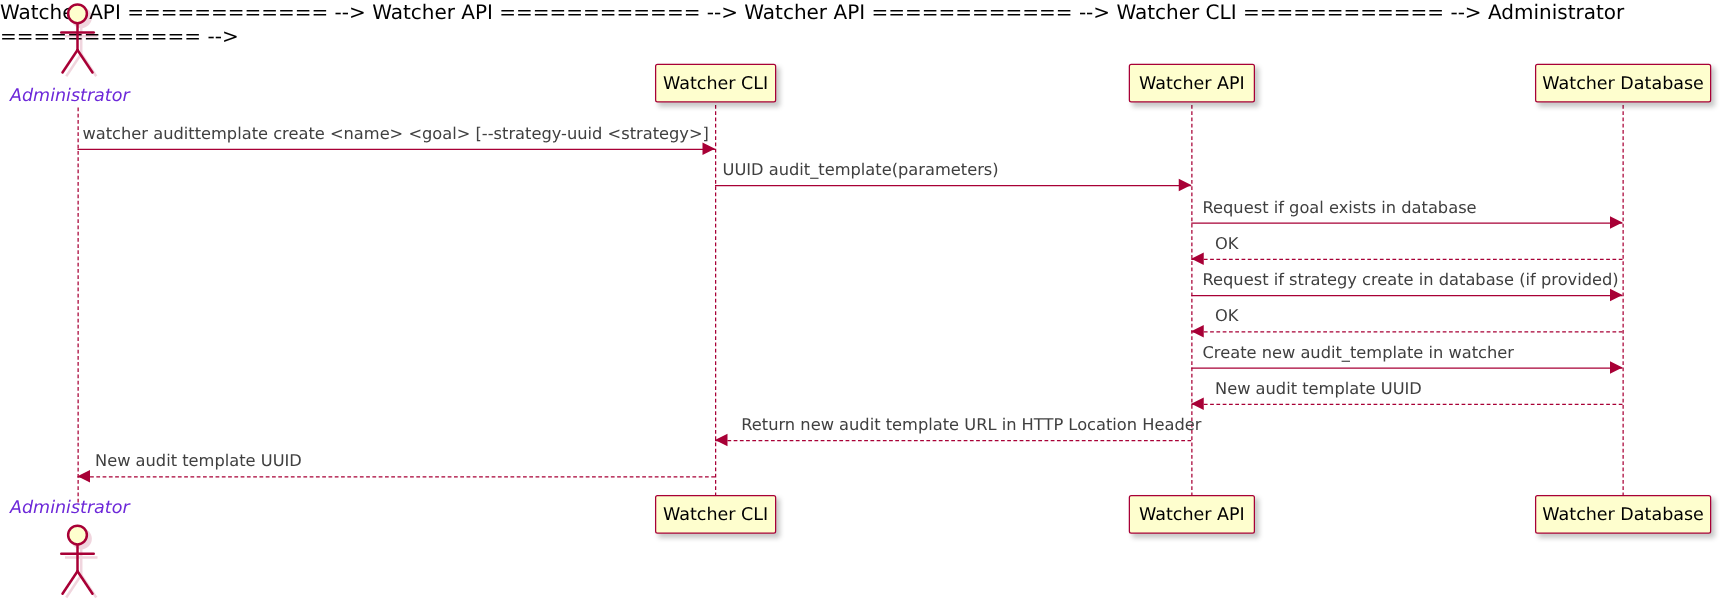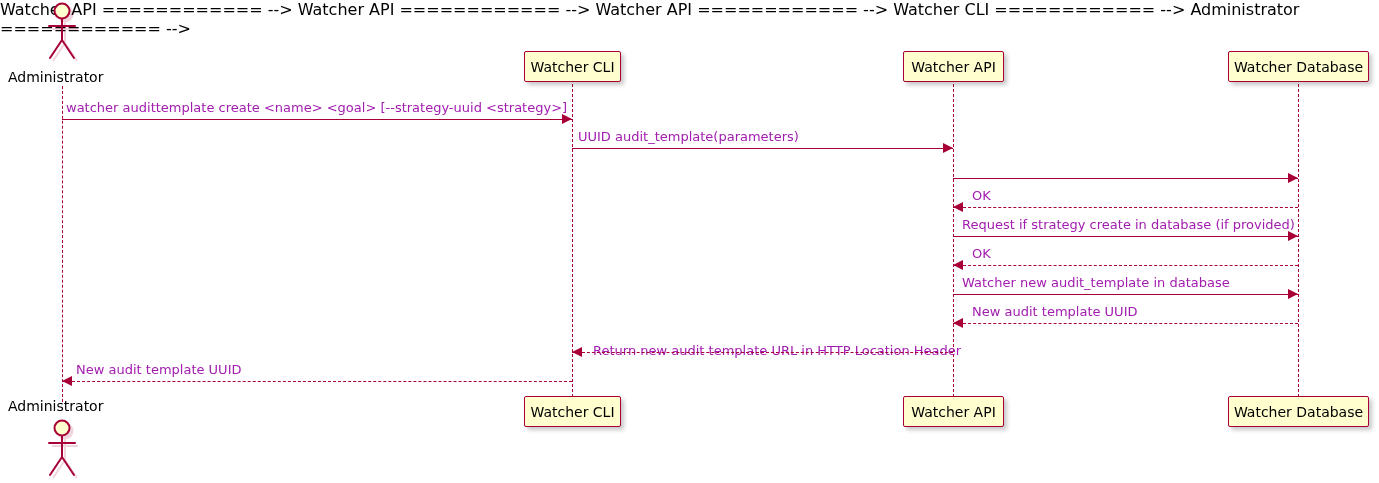--- a/index.html
+++ b/index.html
@@ -36,32 +36,33 @@
     line-height: 1;
     display: flex;
     align-items: center;
     justify-content: center;
     box-shadow: 3px 3px 4px rgba(0,0,0,0.22);
     white-space: nowrap;
   }
   .actor-label {
     position: absolute;
     font-size: 14px;
-    color: #000000;
+    color: #6d28d9;
     white-space: nowrap;
+    font-style: italic;
   }
   .actor-figure {
     position: absolute;
     width: 44px;
     height: 62px;
   }
   .msg-label {
     position: absolute;
     font-size: 13px;
-    color: #a21caf;
+    color: #404040;
     white-space: nowrap;
     line-height: 1;
   }
   .arrow-line {
     position: absolute;
     height: 0;
     border-top: 1.5px solid #A80036;
   }
   .arrow-line.dotted {
     border-top: 1.5px dashed #A80036;
@@ -122,50 +123,51 @@
   <div class="msg-label" style="left:66px; top:101px;">watcher audittemplate create &lt;name&gt; &lt;goal&gt; [--strategy-uuid &lt;strategy&gt;]</div>
   <div class="arrow-line" style="left:62px; top:119px; width:510px;"></div>
   <div class="arrow-head right" style="left:562px; top:114px;"></div>
 
   
   <div class="msg-label" style="left:578px; top:130px;">UUID audit_template(parameters)</div>
   <div class="arrow-line" style="left:572px; top:148px; width:381px;"></div>
   <div class="arrow-head right" style="left:943px; top:143px;"></div>
 
   
+  <div class="msg-label" style="left:962px; top:160px;">Request if goal exists in database</div>
   <div class="arrow-line" style="left:953px; top:178px; width:345px;"></div>
   <div class="arrow-head right" style="left:1288px; top:173px;"></div>
 
    Watcher API ============ --&gt;
   <div class="msg-label" style="left:972px; top:189px;">OK</div>
   <div class="arrow-line dotted" style="left:953px; top:207px; width:345px;"></div>
   <div class="arrow-head left" style="left:953px; top:202px;"></div>
 
   
   <div class="msg-label" style="left:962px; top:218px;">Request if strategy create in database (if provided)</div>
   <div class="arrow-line" style="left:953px; top:236px; width:345px;"></div>
   <div class="arrow-head right" style="left:1288px; top:231px;"></div>
 
    Watcher API ============ --&gt;
   <div class="msg-label" style="left:972px; top:247px;">OK</div>
   <div class="arrow-line dotted" style="left:953px; top:265px; width:345px;"></div>
   <div class="arrow-head left" style="left:953px; top:260px;"></div>
 
   
-  <div class="msg-label" style="left:962px; top:276px;">Watcher new audit_template in database</div>
+  <div class="msg-label" style="left:962px; top:276px;">Create new audit_template in watcher</div>
   <div class="arrow-line" style="left:953px; top:294px; width:345px;"></div>
   <div class="arrow-head right" style="left:1288px; top:289px;"></div>
 
    Watcher API ============ --&gt;
   <div class="msg-label" style="left:972px; top:305px;">New audit template UUID</div>
   <div class="arrow-line dotted" style="left:953px; top:323px; width:345px;"></div>
   <div class="arrow-head left" style="left:953px; top:318px;"></div>
 
    Watcher CLI ============ --&gt;
-  <div class="msg-label" style="left:593px; top:344px;text-align:right;">Return new audit template URL in HTTP Location Header</div>
+  <div class="msg-label" style="left:593px; top:334px;text-align:right;">Return new audit template URL in HTTP Location Header</div>
   <div class="arrow-line dotted" style="left:572px; top:352px; width:381px;"></div>
   <div class="arrow-head left" style="left:572px; top:347px;"></div>
 
    Administrator ============ --&gt;
   <div class="msg-label" style="left:76px; top:363px;">New audit template UUID</div>
   <div class="arrow-line dotted" style="left:62px; top:381px; width:510px;"></div>
   <div class="arrow-head left" style="left:62px; top:376px;"></div>
 
   
   <div class="actor-label" style="left:8px; top:398px;">Administrator</div>

